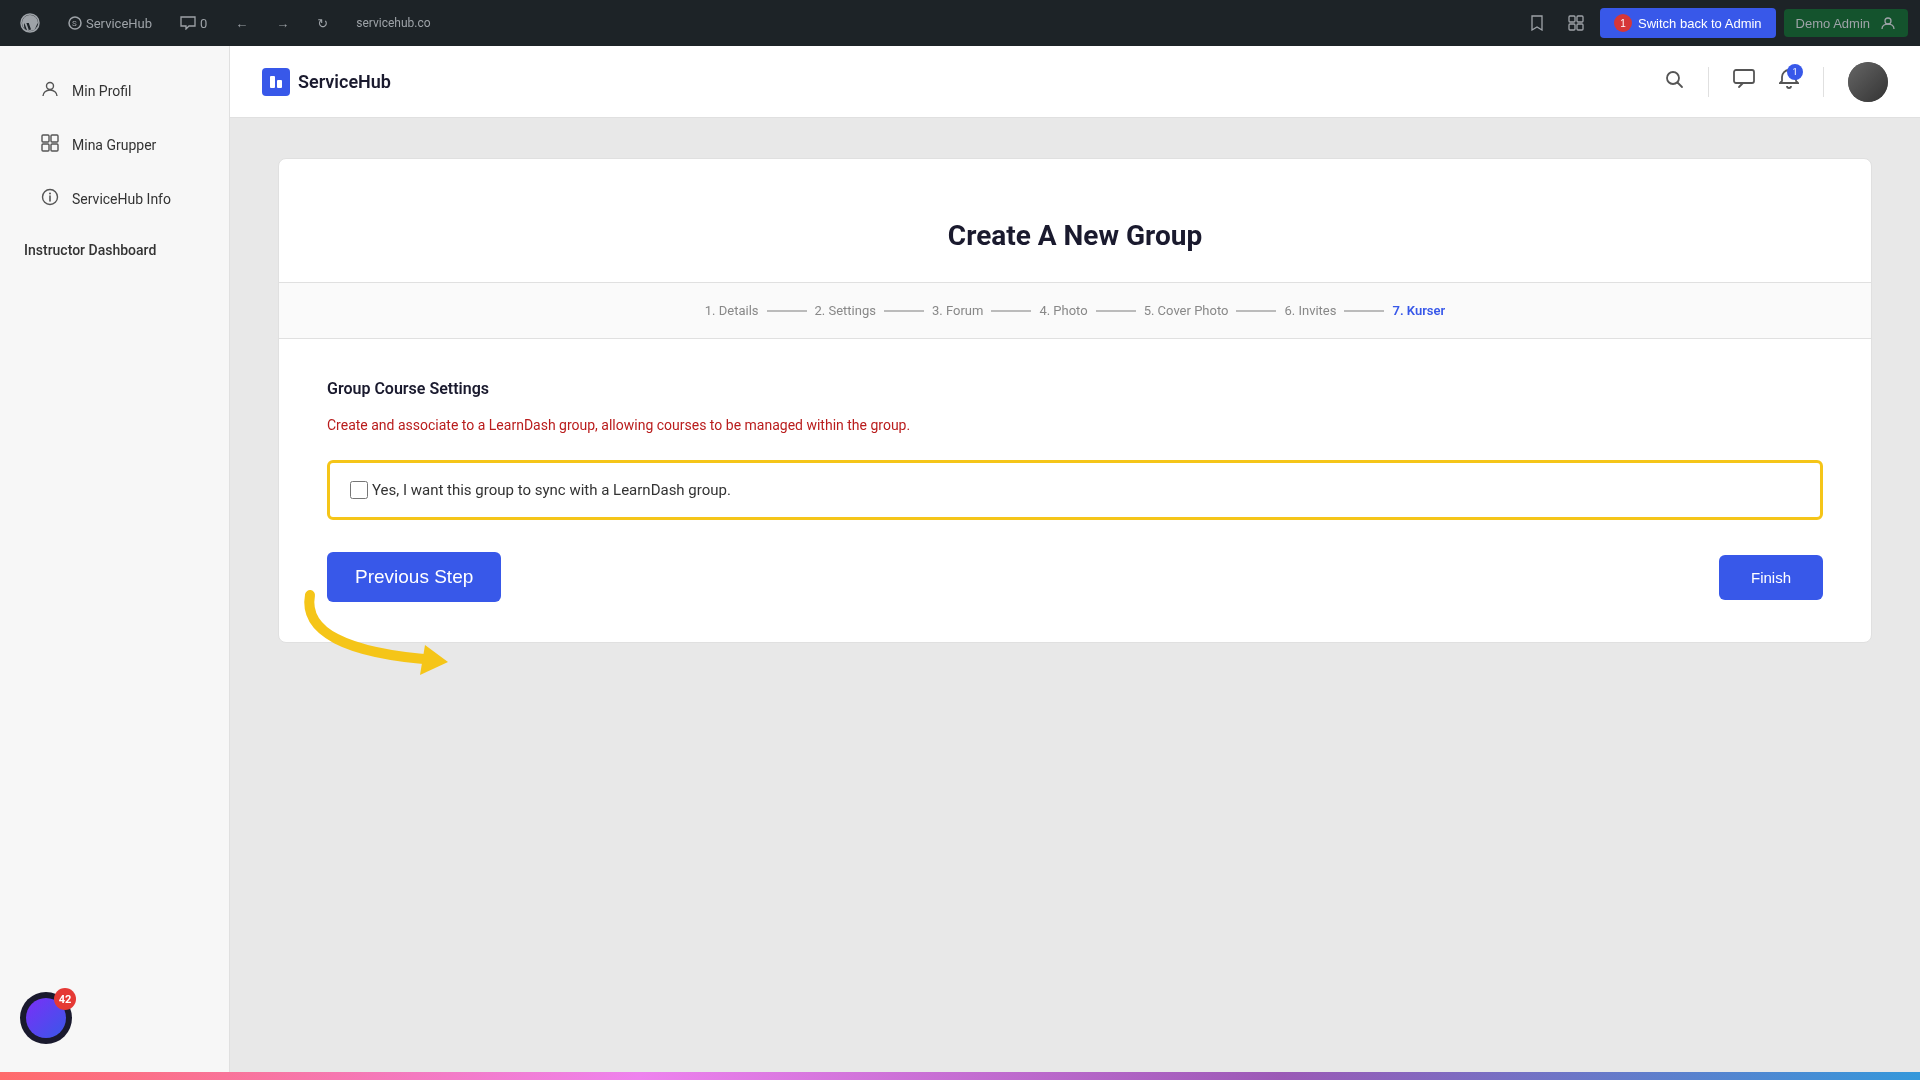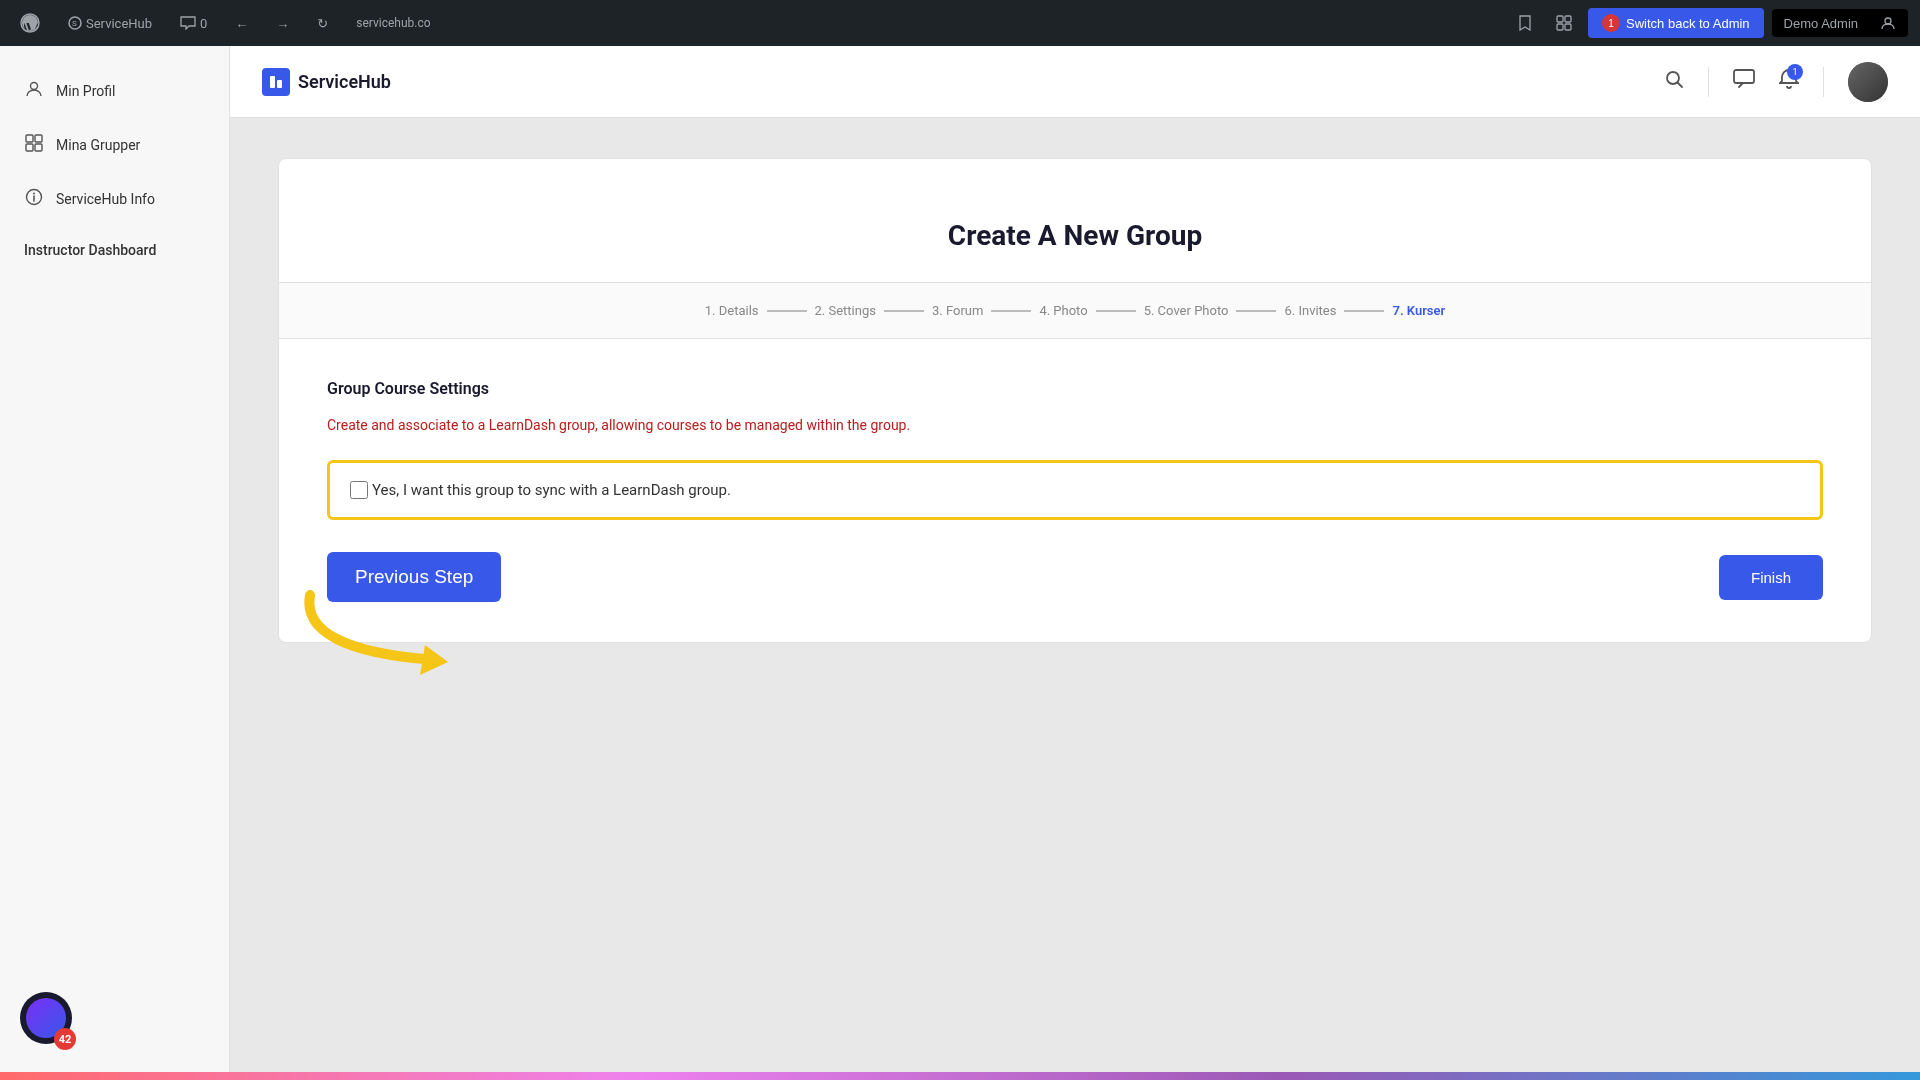--- a/index.html
+++ b/index.html
@@ -37,50 +37,50 @@
       color: #fff;
       border-radius: 50%;
       width: 18px;
       height: 18px;
       font-size: 10px;
       display: flex;
       align-items: center;
       justify-content: center;
     }
     .demo-admin-btn {
-      background: #000000;
+      background: #14532d;
       color: #9ea3a8;
       border: none;
       padding: 6px 12px;
       border-radius: 4px;
       font-size: 13px;
       cursor: pointer;
       display: flex;
       align-items: center;
-      gap: 22px;
+      gap: 10px;
     }
 
     
     .layout { display: flex; height: calc(1080px - 46px); }
 
     
     .sidebar {
       width: 230px;
       background: #f7f7f7;
       border-right: 1px solid #e0e0e0;
       padding: 20px 0;
       display: flex;
       flex-direction: column;
       gap: 4px;
     }
     .sidebar-item {
       display: flex;
       align-items: center;
       gap: 12px;
-      padding: 14px 24px;
+      padding: 14px 40px;
       color: #333;
       font-size: 14px;
       cursor: pointer;
       text-decoration: none;
     }
     .sidebar-item .icon { font-size: 16px; color: #555; width: 20px; text-align: center; }
     .sidebar-item-instructor {
       padding: 14px 24px;
       color: #333;
       font-size: 14px;
@@ -111,21 +111,20 @@
       background: #e53935;
       color: #fff;
       border-radius: 50%;
       width: 22px;
       height: 22px;
       font-size: 11px;
       display: flex;
       align-items: center;
       justify-content: center;
       font-weight: bold;
-      margin-top: 40px;
     }
     .avatar-inner {
       width: 40px;
       height: 40px;
       border-radius: 50%;
       background: linear-gradient(135deg, #7b2ff7, #3858e9);
     }
 
     
     .main-content {

